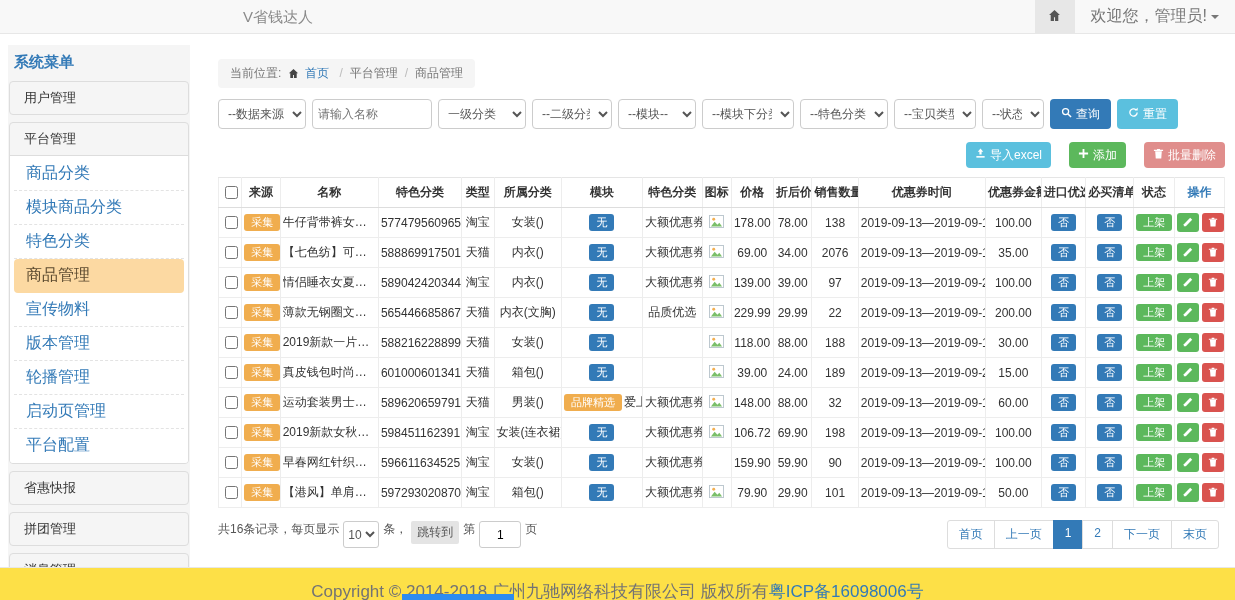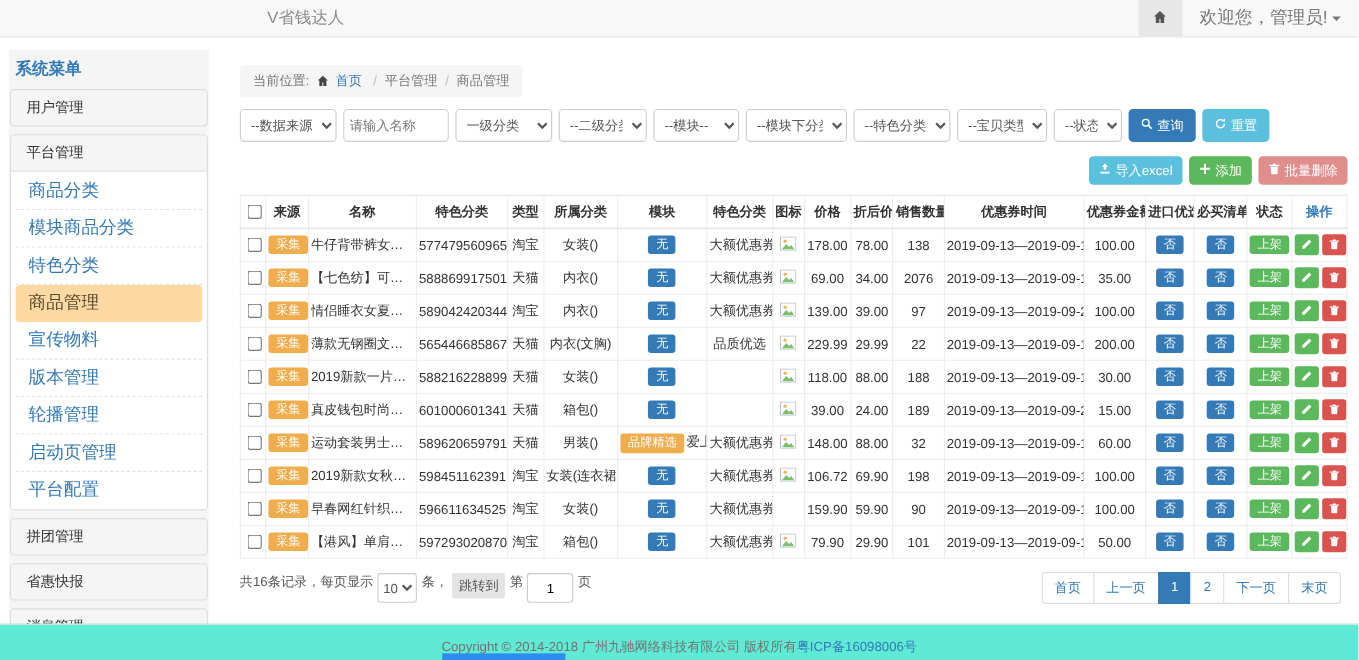--- a/index.html
+++ b/index.html
@@ -27,28 +27,28 @@
   
   .main{position:absolute;left:218px;top:59px;width:1007px}
   .breadcrumb{display:inline-block;background:#f5f5f5;border-radius:4px;padding:6px 12px;font-size:12px;color:#777}
   .breadcrumb .home-link{color:#337ab7;cursor:pointer}
   .breadcrumb .b-sep{margin:0 7px;color:#bbb}
   .breadcrumb .crumb{color:#777}
   .breadcrumb .home-ic{vertical-align:-2px;margin:0 3px}
 
   .filter-row{margin-top:11px;display:flex;gap:6px;align-items:center}
   select.fc,input.fc{height:30px;border:1px solid #ccc;border-radius:4px;font-size:12px;color:#555;background:#fff;padding:0 5px;box-sizing:border-box;outline:none}
-  .fc-data-source-select{width:88px}.fc-name-input{width:96px}.fc-level1-category-select{width:88px}
+  .fc-data-source-select{width:88px}.fc-name-input{width:120px}.fc-level1-category-select{width:88px}
   .fc-level2-category-select{width:80px}.fc-module-select{width:78px}.fc-module-sub-select{width:92px}
   .fc-feature-category-select{width:88px}.fc-item-type-select{width:82px}.fc-status-select{width:62px}
 
   .btn{display:inline-flex;align-items:center;gap:4px;border:none;border-radius:4px;color:#fff;font-size:12px;height:30px;padding:0 11px;cursor:pointer;font-family:inherit}
   .btn-primary{background:#337ab7}.btn-info{background:#5bc0de}.btn-success{background:#5cb85c}
   .btn-danger-light{background:#e08e8c}
-  .action-row{margin-top:13px;display:flex;justify-content:flex-end;gap:6px}
+  .action-row{margin-top:13px;display:flex;justify-content:flex-end;gap:18px}
   .action-row .btn{height:26px;padding:0 9px}
 
   
   table{width:100%;border-collapse:collapse;table-layout:fixed;margin-top:9px;font-size:12px;color:#333}
   th,td{border:1px solid #ededed;padding:5px 2px;text-align:center;overflow:hidden;white-space:nowrap;height:17px}
   thead th{border-top:1px solid #e5e5e5;border-bottom:1px solid #ddd;font-weight:bold;background:#fff}
   .op-head{color:#337ab7}
   .name-text{display:inline-block;max-width:100%;overflow:hidden;text-overflow:ellipsis;white-space:nowrap;vertical-align:middle}
   .badge{display:inline-block;padding:2px 7px;border-radius:3px;color:#fff;font-size:11px;line-height:1.25}
   .badge-warning{background:#f0ad4e}.badge-primary{background:#337ab7}.badge-success{background:#5cb85c}
@@ -63,21 +63,21 @@
   .page-left{display:flex;align-items:flex-start;gap:4px}
   .pp-select{height:27px;border:1px solid #ccc;border-radius:3px;font-size:12px;color:#555;background:#fff}
   .jump-label{background:#e4e4e4;padding:3px 6px;border-radius:2px;cursor:pointer}
   .jump-input{width:36px;height:23px;border:1px solid #ccc;border-radius:3px;text-align:center;font-size:12px;outline:none}
   .pager{display:flex;margin-right:6px}
   .pg{border:1px solid #ddd;padding:5px 11px;color:#337ab7;cursor:pointer;margin-left:-1px;background:#fff}
   .pg.first{border-radius:3px 0 0 3px;margin-left:0}.pg.last{border-radius:0 3px 3px 0}
   .pg.active{background:#337ab7;color:#fff;border-color:#337ab7}
 
   
-  .footer{position:absolute;left:0;right:0;bottom:0;height:20px;padding-top:12px;border-top:1px solid #e7e7e7;background:#5eead4;text-align:center;font-size:12px;color:#737373;z-index:4}
+  .footer{position:absolute;left:0;right:0;bottom:0;height:20px;padding-top:12px;border-top:1px solid #e7e7e7;background:#fde047;text-align:center;font-size:17px;color:#737373;z-index:4}
   .icp-link{color:#337ab7;cursor:pointer}
   .bottom-bar{position:absolute;left:402px;bottom:0;width:112px;height:6px;background:#2d8cf0;z-index:6}
 </style>
 </head>
 <body>
 
 <div class="topbar">
   <div class="app-title">V省钱达人</div>
   <div class="top-right">
     <div class="home-box">
@@ -107,24 +107,24 @@
           <div class="side-item">特色分类</div>
           <div class="side-item active">商品管理</div>
           <div class="side-item">宣传物料</div>
           <div class="side-item">版本管理</div>
           <div class="side-item">轮播管理</div>
           <div class="side-item">启动页管理</div>
           <div class="side-item">平台配置</div>
         </div>
       </div>
       <div class="panel">
-        <div class="panel-head">拼团管理</div>
+        <div class="panel-head">省惠快报</div>
       </div>
       <div class="panel">
-        <div class="panel-head">省惠快报</div>
+        <div class="panel-head">拼团管理</div>
       </div>
       <div class="panel">
         <div class="panel-head">消息管理</div>
       </div>
     </div>
 </div>
 
 <div class="main">
   <div class="breadcrumb">
     <span>当前位置:</span>

